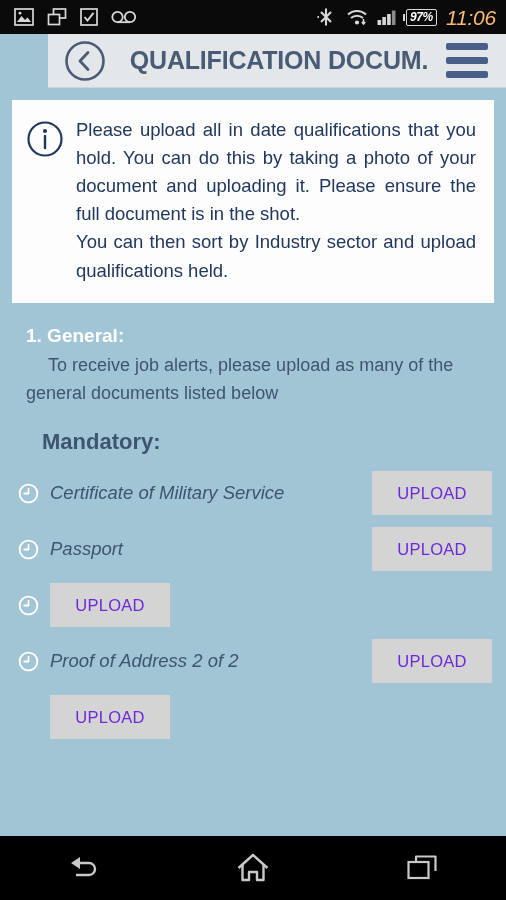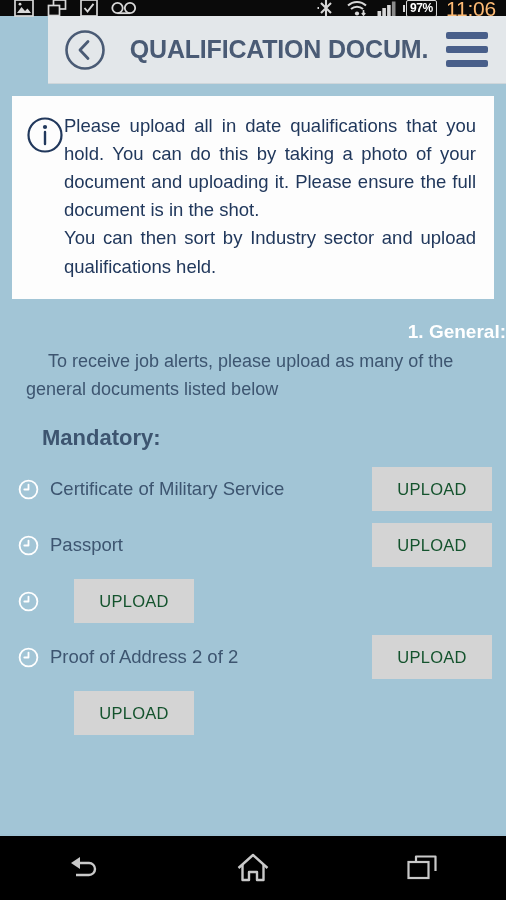--- a/index.html
+++ b/index.html
@@ -15,27 +15,28 @@
     width: 506px;
     height: 900px;
     overflow: hidden;
     background: #a2c5d6;
     display: flex;
     flex-direction: column;
   }
 
   
   .statusbar {
-    height: 16px;
+    height: 34px;
     background: #0a0a0a;
     display: flex;
     align-items: center;
     padding: 0 10px 0 14px;
     flex: 0 0 auto;
     box-sizing: border-box;
+    font-style: italic;
   }
   .status-left {
     display: flex;
     align-items: center;
     gap: 13px;
   }
   .status-right {
     margin-left: auto;
     display: flex;
     align-items: center;
@@ -73,21 +74,21 @@
   }
   .clock {
     color: #fdba74;
     font-size: 21px;
     letter-spacing: -0.2px;
     line-height: 1;
   }
 
   
   .appbar {
-    height: 68px;
+    height: 54px;
     background: #e3e7ea;
     display: flex;
     align-items: center;
     padding: 0 18px 0 16px;
     flex: 0 0 auto;
     box-sizing: border-box;
     border-bottom: 1px solid #cfd6da;
     margin-left: 48px;
   }
   .back-btn {
@@ -127,20 +128,21 @@
     flex: 1 1 auto;
     overflow: hidden;
     position: relative;
   }
 
   .info-card {
     background: #fdfdfd;
     margin: 12px 12px 0 12px;
     padding: 16px 18px 18px 14px;
     display: flex;
+    gap: 12px;
     box-sizing: border-box;
   }
   .info-icon {
     flex: 0 0 auto;
     width: 38px;
     height: 38px;
     margin-top: 4px;
   }
   .info-text {
     flex: 1 1 auto;
@@ -151,21 +153,20 @@
   }
   .info-text p {
     margin: 0;
   }
 
   .section-title {
     color: #ffffff;
     font-size: 19px;
     font-weight: bold;
     margin: 22px 0 0 26px;
-    text-align: right;
   }
   .section-desc {
     color: #3d5570;
     font-size: 18px;
     line-height: 1.55;
     margin: 5px 26px 16px 26px;
     text-indent: 22px;
   }
   .subsection-title {
     color: #3d5570;
@@ -190,37 +191,37 @@
     height: 21px;
     margin-right: 11px;
   }
   .doc-clock.blank { visibility: hidden; }
   .doc-label {
     flex: 1 1 auto;
     color: #3d5570;
     font-size: 18.5px;
     white-space: nowrap;
     overflow: hidden;
+    font-style: italic;
   }
   .doc-label.indent { padding-left: 18px; }
   .upload-btn {
     flex: 0 0 auto;
     width: 120px;
     height: 44px;
     background: #d4d4d4;
-    color: #14532d;
+    color: #6d28d9;
     font-size: 16.5px;
     letter-spacing: 0.3px;
     display: flex;
     align-items: center;
     justify-content: center;
     cursor: pointer;
     border: none;
     font-family: "Liberation Sans", sans-serif;
-    margin-left: 24px;
   }
 
   
   .navbar {
     height: 66px;
     background: #000000;
     display: flex;
     align-items: center;
     justify-content: space-around;
     flex: 0 0 auto;

